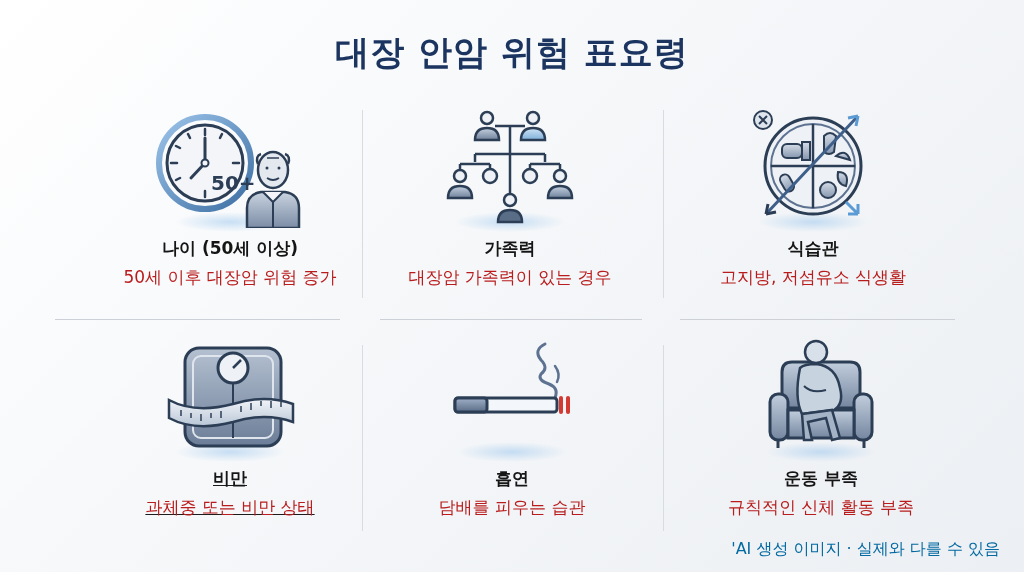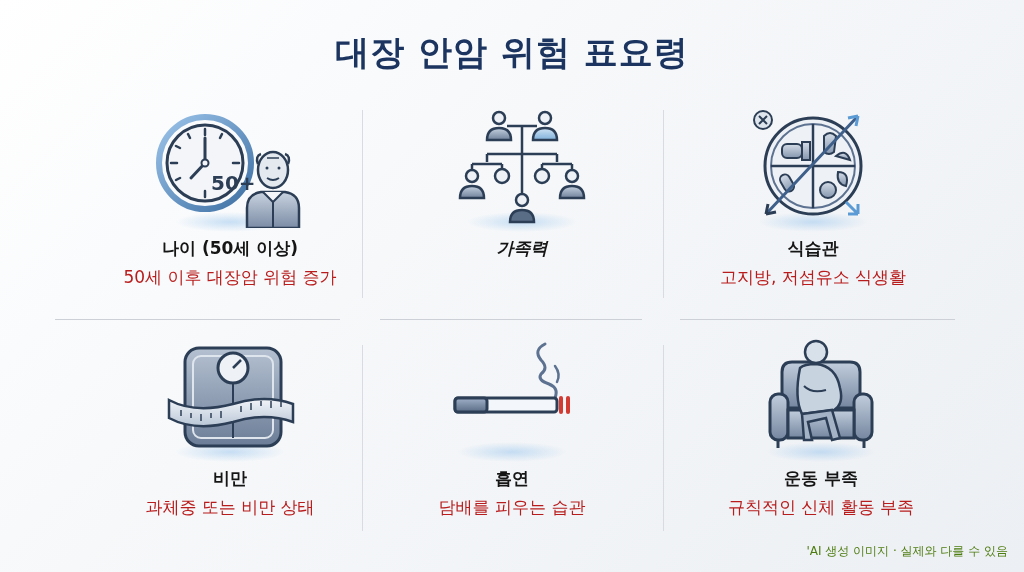--- a/index.html
+++ b/index.html
@@ -22,22 +22,22 @@
     position: relative; width: 150px; height: 120px; margin: 0 auto;
   }
   .icon-wrap::after {
     content: ""; position: absolute; left: 20px; right: 20px; bottom: -4px; height: 20px;
     background: radial-gradient(ellipse at center, rgba(140,190,235,0.45), rgba(140,190,235,0) 70%);
   }
   .icon-wrap svg { position: relative; z-index: 1; }
   .cell-title { font-size: 17px; font-weight: bold; color: #151515; margin-top: 4px; line-height: 32px; }
   .cell-desc { font-size: 17px; color: #b91c1c; line-height: 26px; }
   .footnote {
-    position: absolute; right: 16px; bottom: 12px;
-    font-size: 12px; color: #4d7c0f;
+    position: absolute; right: 24px; bottom: 12px;
+    font-size: 16px; color: #0369a1;
   }
 </style>
 </head>
 <body>
 
 <div class="title">대장 안암 위험 표요령</div>
 
 <div class="vdiv" style="left:362px; top:110px; height:188px;"></div>
 <div class="vdiv" style="left:362px; top:345px; height:186px;"></div>
 <div class="vdiv" style="left:663px; top:110px; height:188px;"></div>
@@ -84,21 +84,21 @@
       <line x1="112" y1="50" x2="124" y2="50" stroke="#2c3e55" stroke-width="1.5"></line>
       <circle cx="112" cy="60" r="1.5" fill="#2c3e55"></circle>
         <circle cx="124" cy="60" r="1.5" fill="#2c3e55"></circle>
       <path d="M112 70 Q118 74 124 70" fill="none" stroke="#2c3e55" stroke-width="1.8"></path>
     </svg>
   </div>
   <div class="cell-title">나이 (50세 이상)</div>
   <div class="cell-desc">50세 이후 대장암 위험 증가</div>
 </div>
 
-<div class="cell" style="left:372px; top:108px;font-style:italic;">
+<div class="cell" style="left:360px; top:108px;">
   <div class="icon-wrap">
     <svg width="150" height="120" viewBox="0 0 150 120">
       <defs>
         <linearGradient id="p1" x1="0" y1="0" x2="0" y2="1">
             <stop offset="0" stop-color="#c5d1e0"></stop>
             <stop offset="1" stop-color="#6f819a"></stop>
           </linearGradient>
         <linearGradient id="p2" x1="0" y1="0" x2="0" y2="1">
             <stop offset="0" stop-color="#cfe4f5"></stop>
             <stop offset="1" stop-color="#7fb0da"></stop>
@@ -128,20 +128,21 @@
         <circle cx="55" cy="68" r="7" fill="#eef2f6"></circle>
         <circle cx="95" cy="68" r="7" fill="#eef2f6"></circle>
         <circle cx="125" cy="68" r="6" fill="#eef2f6"></circle>
           <path d="M113 90 Q113 78 125 78 Q137 78 137 90 Z" fill="url(#p1)"></path>
         <circle cx="75" cy="92" r="6" fill="#eef2f6"></circle>
           <path d="M63 114 Q63 102 75 102 Q87 102 87 114 Z" fill="#5a6d86"></path>
       </g>
     </svg>
   </div>
   <div class="cell-title">가족력</div>
+  <div class="cell-desc">대장암 가족력이 있는 경우</div>
 </div>
 
 <div class="cell" style="left:663px; top:108px;">
   <div class="icon-wrap">
     <svg width="150" height="120" viewBox="0 0 150 120">
       <defs>
         <linearGradient id="f1" x1="0" y1="0" x2="0" y2="1">
             <stop offset="0" stop-color="#d5dde8"></stop>
             <stop offset="1" stop-color="#8596ae"></stop>
           </linearGradient>
@@ -162,21 +163,21 @@
       <line x1="28" y1="106" x2="120" y2="8" stroke="#3d5f8a" stroke-width="3"></line>
       <path d="M120 8 L110 10 M120 8 L118 18" stroke="#5b9bd5" stroke-width="3" fill="none"></path>
       <path d="M28 106 L30 96 M28 106 L38 104" stroke="#2c3e55" stroke-width="3" fill="none"></path>
       <path d="M108 94 L120 106 M120 106 L120 96 M120 106 L110 106" stroke="#5b9bd5" stroke-width="3" fill="none"></path>
     </svg>
   </div>
   <div class="cell-title">식습관</div>
   <div class="cell-desc">고지방, 저섬유소 식생활</div>
 </div>
 
-<div class="cell" style="left:80px; top:338px;">
+<div class="cell" style="left:80px; top:338px;text-decoration:underline;">
   <div class="icon-wrap">
     <svg width="150" height="120" viewBox="0 0 150 120">
       <defs>
         <linearGradient id="s1" x1="0" y1="0" x2="0" y2="1">
             <stop offset="0" stop-color="#b5c1d1"></stop>
             <stop offset="1" stop-color="#6b7d97"></stop>
           </linearGradient>
         <linearGradient id="t1" x1="0" y1="0" x2="0" y2="1">
             <stop offset="0" stop-color="#f2f5f9"></stop>
             <stop offset="1" stop-color="#b9c6d6"></stop>

